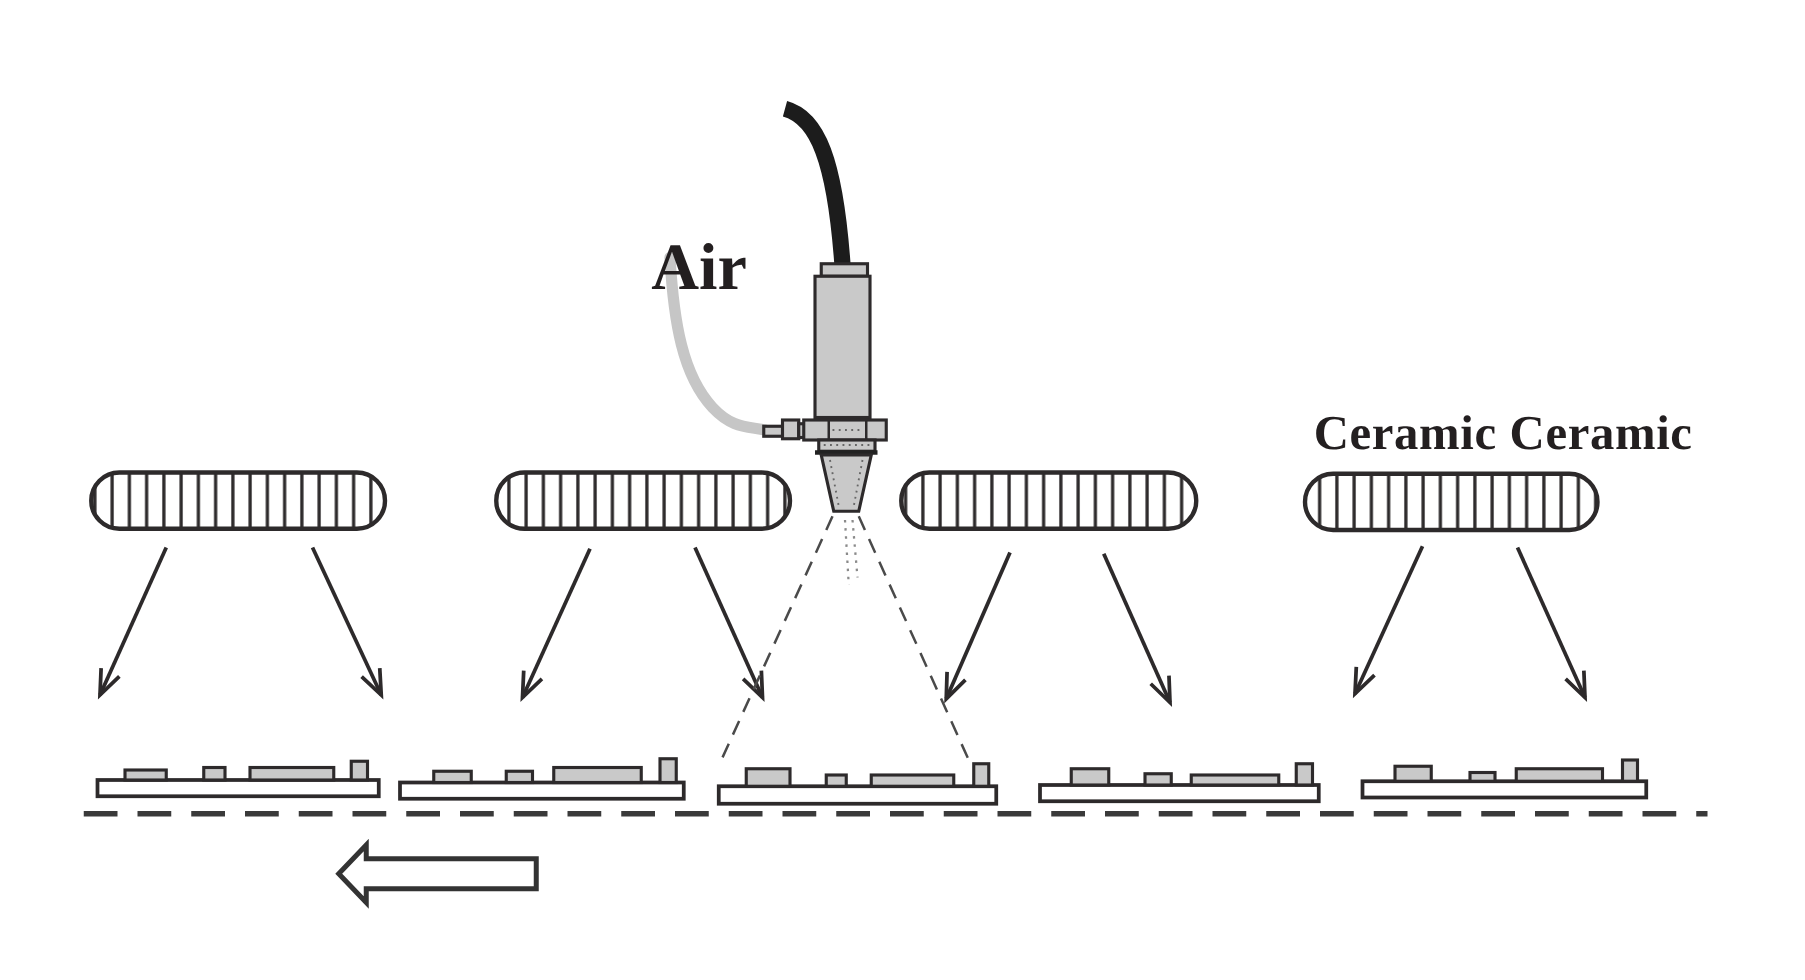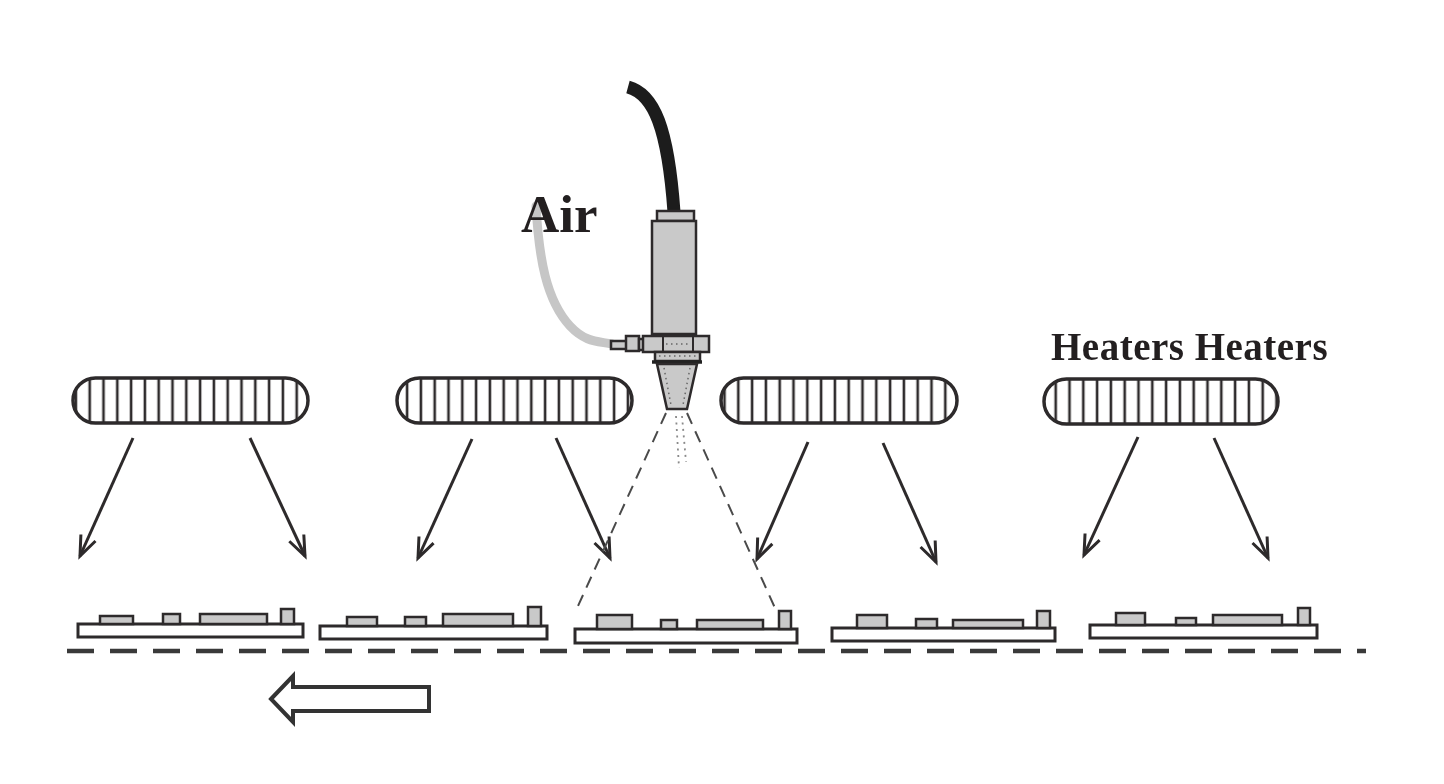--- a/index.html
+++ b/index.html
@@ -138,14 +138,14 @@
       <rect class="pcb-comp" x="1213" y="615" width="69" height="10"></rect>
       <rect class="pcb-comp" x="1298" y="608" width="12" height="17"></rect>
     </g>
 
     <line x1="67" y1="651" x2="1366" y2="651" stroke="#3a3a3a" stroke-width="4.5" stroke-dasharray="27 16"></line>
 
     <polygon points="271,699 293,676 293,687 429,687 429,711 293,711 293,722" fill="#ffffff" stroke="#333" stroke-width="4"></polygon>
   </svg>
 
   <div class="label label-air">Air</div>
-  <div class="label label-heaters">Heaters Heaters</div>
+  <div class="label label-heaters">Ceramic Ceramic</div>
 </div>
 
 </body></html>

